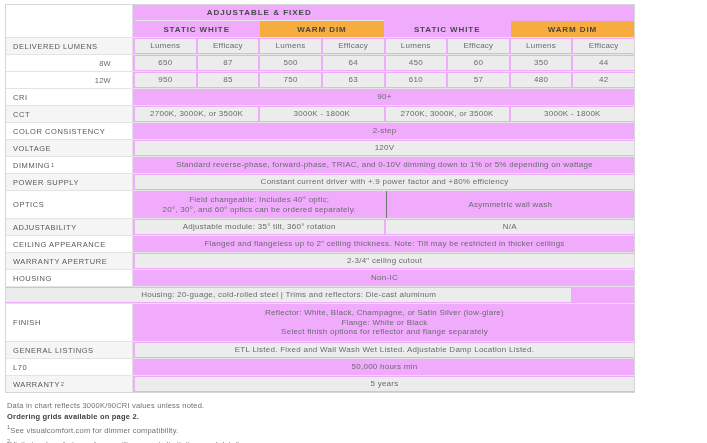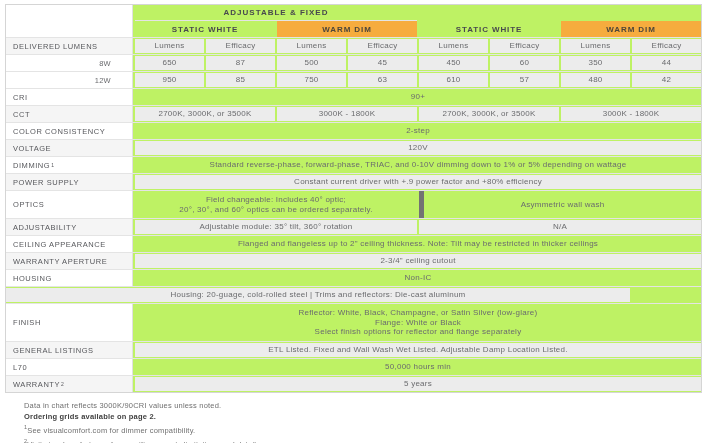--- a/index.html
+++ b/index.html
@@ -7,23 +7,23 @@
   body {
     width:707px; height:443px;
     font-family:"Liberation Sans", sans-serif;
     color:#6a6b6e;
     position:relative;
     overflow:hidden;
   }
   .page { position:absolute; inset:0; background:#fff; }
 
   .spec-table {
-    position:absolute; left:5px; top:4px; width:697px;
+    position:absolute; left:5px; top:4px; width:630px;
     border:1px solid #d5d5d5;
-    background:#bef264;
+    background:#f0abfc;
   }
 
   
   .hdr-block {
     display:grid;
     grid-template-columns:127px repeat(8,1fr);
     grid-template-rows:16px 16px;
     column-gap:2px;
   }
   .corner { grid-column:1; grid-row:1 / 3; border-right:1px solid #e0e0e0; background:#fff; }
@@ -66,30 +66,30 @@
     display:flex; flex-direction:column; align-items:center; justify-content:center;
     text-align:center;
     font-size:8px; color:#6a6b6e; letter-spacing:.25px;
     padding:2px 0; line-height:9.5px;
   }
   .val.gray { background:#ececec; margin:1px 0; }
   .s1 { grid-column:span 1; }
   .s2 { grid-column:span 2; }
   .s4 { grid-column:span 4; }
   .s8 { grid-column:span 8; }
-  .divleft { border-left:5px solid #737373; }
+  .divleft { border-left:1px solid #737373; }
   .row.tall2 { min-height:28px; }
   .row.tall3 { min-height:38px; }
 
   
   .footnotes {
     position:absolute; left:7px; top:401px;
     font-size:7.5px; line-height:10.5px; color:#707070; letter-spacing:.2px;
   }
-  .fn { white-space:nowrap;margin-left:17px; }
+  .fn { white-space:nowrap; }
   .fn sup { font-size:5.5px; }
   .fn.bold { font-weight:bold; color:#3f3f3f; }
 </style>
 </head>
 <body>
 
 <div class="page">
 
   <div class="spec-table">
 
@@ -114,21 +114,21 @@
       <div class="val gray s1">Efficacy</div>
       <div class="val gray s1">Lumens</div>
       <div class="val gray s1">Efficacy</div>
     </div>
 
     <div class="row">
       <div class="lbl sublbl">8W</div>
       <div class="val gray s1">650</div>
       <div class="val gray s1">87</div>
       <div class="val gray s1">500</div>
-      <div class="val gray s1">45</div>
+      <div class="val gray s1">64</div>
       <div class="val gray s1">450</div>
       <div class="val gray s1">60</div>
       <div class="val gray s1">350</div>
       <div class="val gray s1">44</div>
     </div>
 
     <div class="row">
       <div class="lbl sublbl">12W</div>
       <div class="val gray s1">950</div>
       <div class="val gray s1">85</div>

